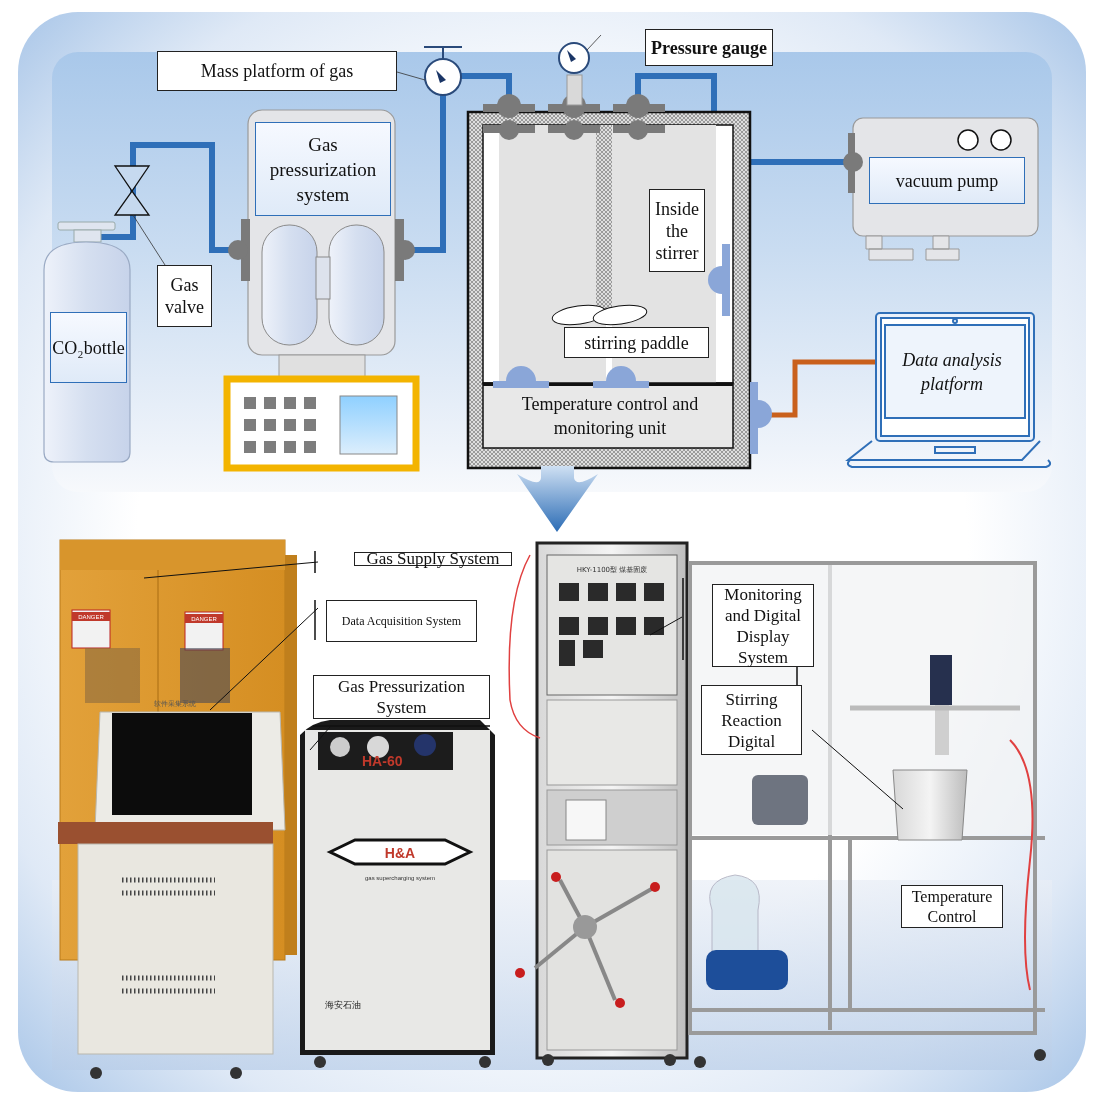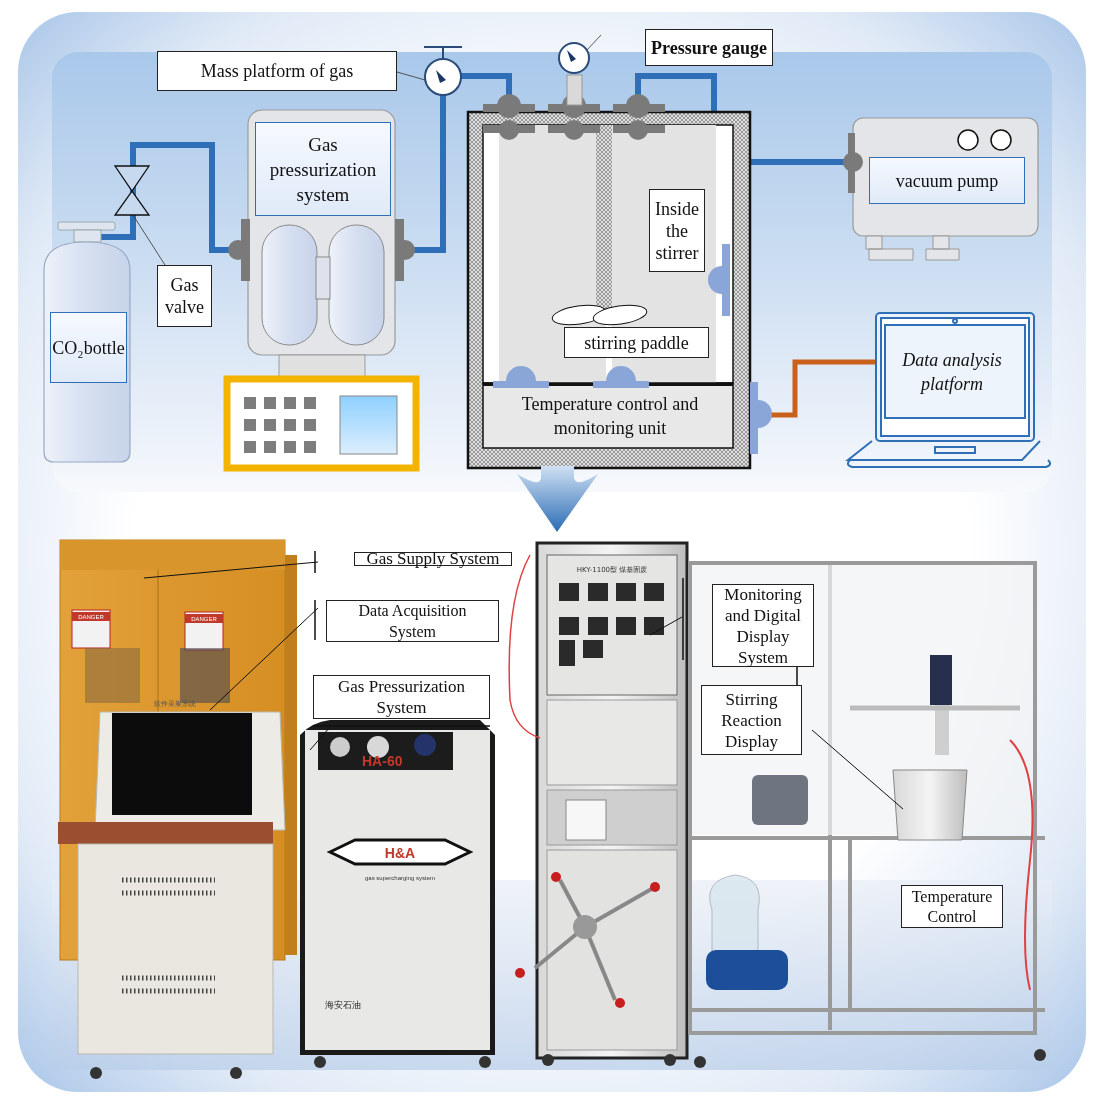--- a/index.html
+++ b/index.html
@@ -311,17 +311,17 @@
     <line x1="313" y1="726" x2="490" y2="726" stroke-width="1.5"></line>
     <line x1="330" y1="727" x2="310" y2="750"></line>
     <line x1="650" y1="635" x2="682" y2="617"></line>
     <line x1="683" y1="578" x2="683" y2="660" stroke-width="1.5"></line>
     <line x1="812" y1="730" x2="903" y2="809"></line>
     <line x1="797" y1="666" x2="797" y2="732" stroke-width="1.5"></line>
   </g>
 </svg>
 
 <div class="lbl" style="left:326px;top:552px;width:158px;height:14px;font-size:17px;margin-left:28px;">Gas Supply System</div>
-<div class="lbl" style="left:326px;top:600px;width:173px;height:42px;font-size:16px;line-height:21px;padding:4px 8px;">Data Acquisition System</div>
+<div class="lbl" style="left:326px;top:600px;width:151px;height:42px;font-size:12px;line-height:21px;padding:4px 8px;">Data Acquisition System</div>
 <div class="lbl" style="left:313px;top:675px;width:177px;height:44px;font-size:17px;line-height:21px;padding:0 12px;">Gas Pressurization System</div>
 <div class="lbl" style="left:712px;top:584px;width:102px;height:83px;font-size:17px;line-height:21px;padding:0 4px;">Monitoring and Digital Display System</div>
-<div class="lbl" style="left:701px;top:685px;width:101px;height:70px;font-size:17px;line-height:21px;padding:0 6px;">Stirring Reaction Display</div>
+<div class="lbl" style="left:701px;top:685px;width:101px;height:70px;font-size:17px;line-height:21px;padding:0 6px;">Stirring Reaction Digital</div>
 <div class="lbl" style="left:901px;top:885px;width:102px;height:43px;font-size:16px;line-height:20px;padding:1px 4px;">Temperature Control</div>
 
 </body></html>

